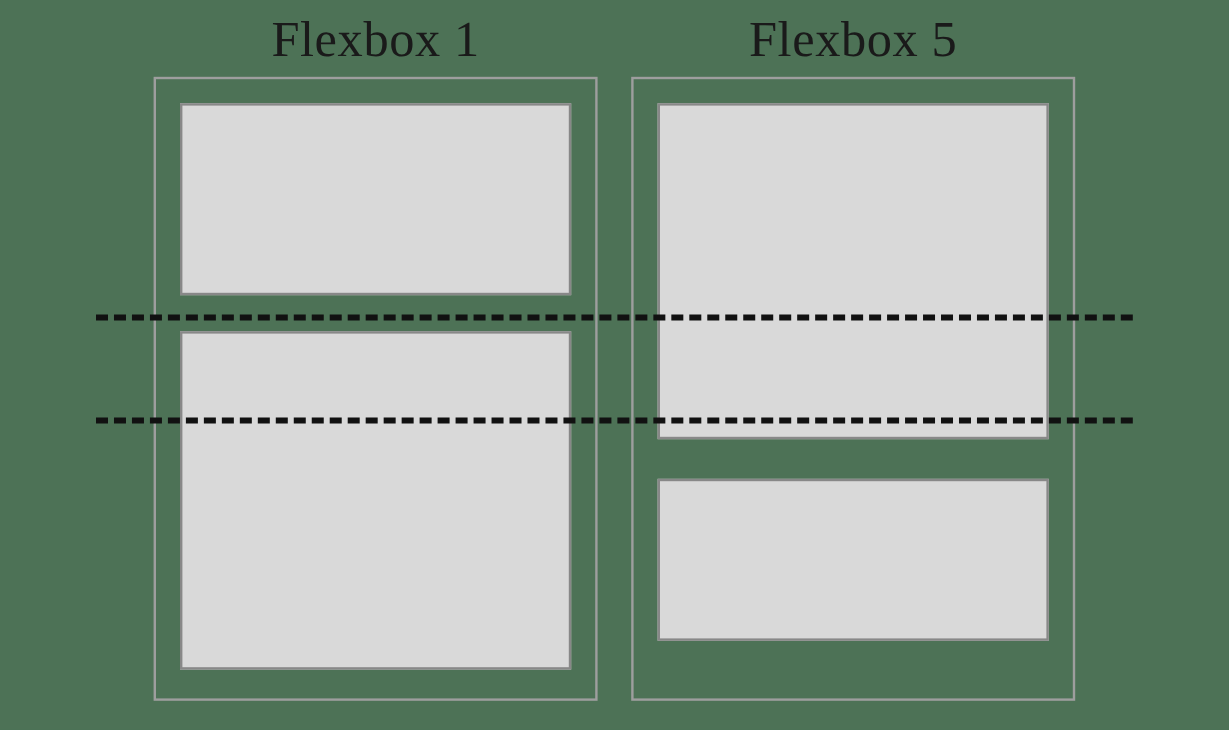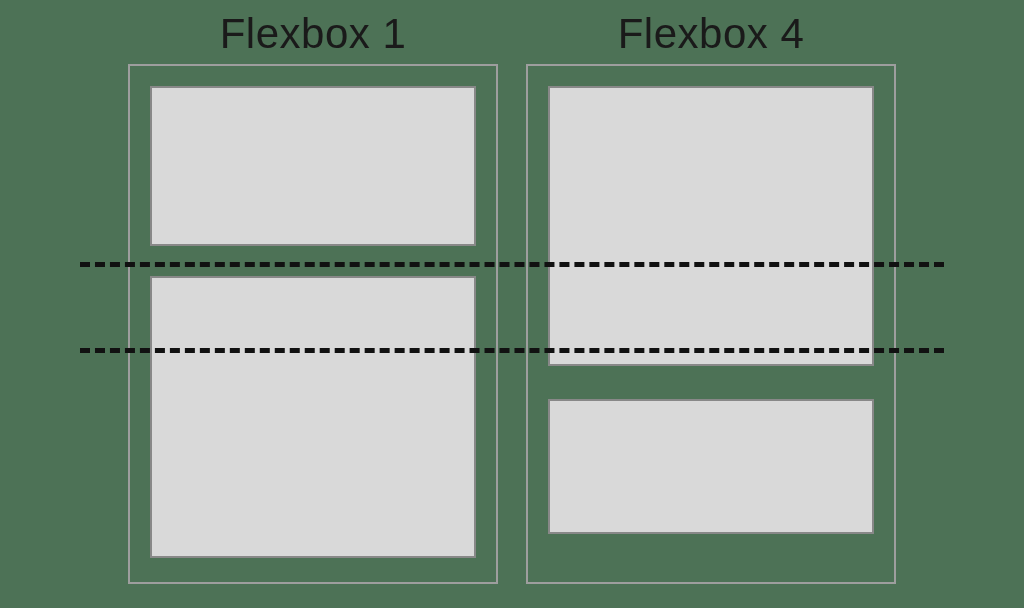--- a/index.html
+++ b/index.html
@@ -1,15 +1,15 @@
 <!DOCTYPE html>
 <html><head>
   <meta charset="utf-8">
   <style>
-    * { box-sizing: border-box; margin: 0; padding: 0; }
+    * { box-sizing: border-box; margin: 0; padding: 0; font-family: Liberation Serif, serif; }
     body {
       width: 1024px;
       height: 608px;
       background: #4d7256;
       font-family: Arial, Helvetica, sans-serif;
       position: relative;
       display: flex;
       justify-content: center;
       align-items: flex-start;
       padding-top: 10px;
@@ -70,21 +70,21 @@
 
   <div class="col">
     <div class="title">Flexbox 1</div>
     <div class="container fb1">
       <div class="item item-a"></div>
       <div class="item item-b"></div>
     </div>
   </div>
 
   <div class="col">
-    <div class="title">Flexbox 4</div>
+    <div class="title">Flexbox 5</div>
     <div class="container fb2">
       <div class="item item-a"></div>
       <div class="item item-b"></div>
     </div>
   </div>
 
 </div>
 
 <div class="dash dash1"></div>
 <div class="dash dash2"></div>

